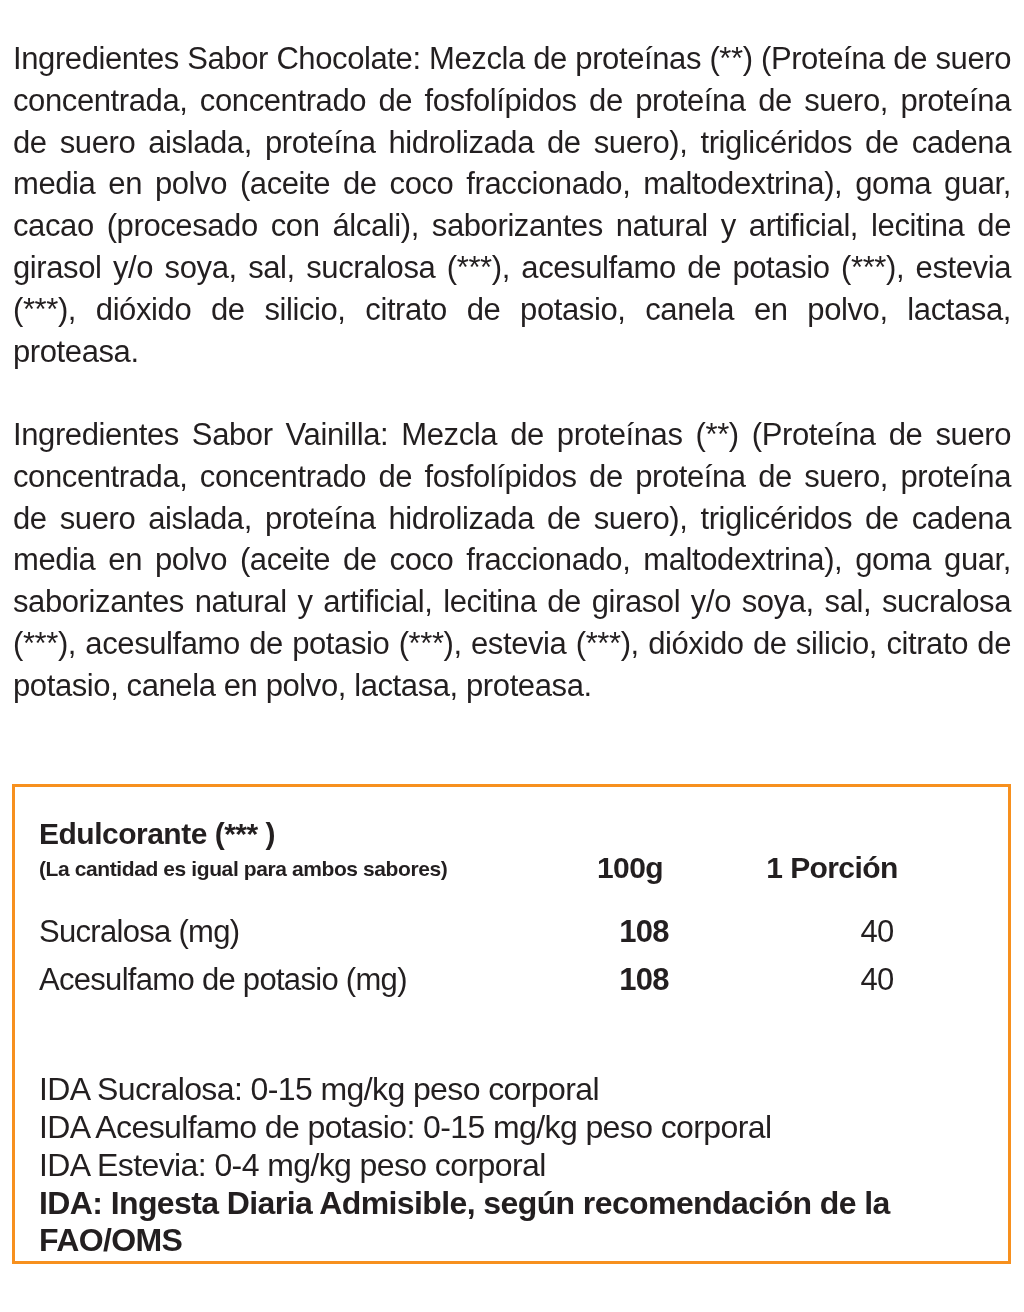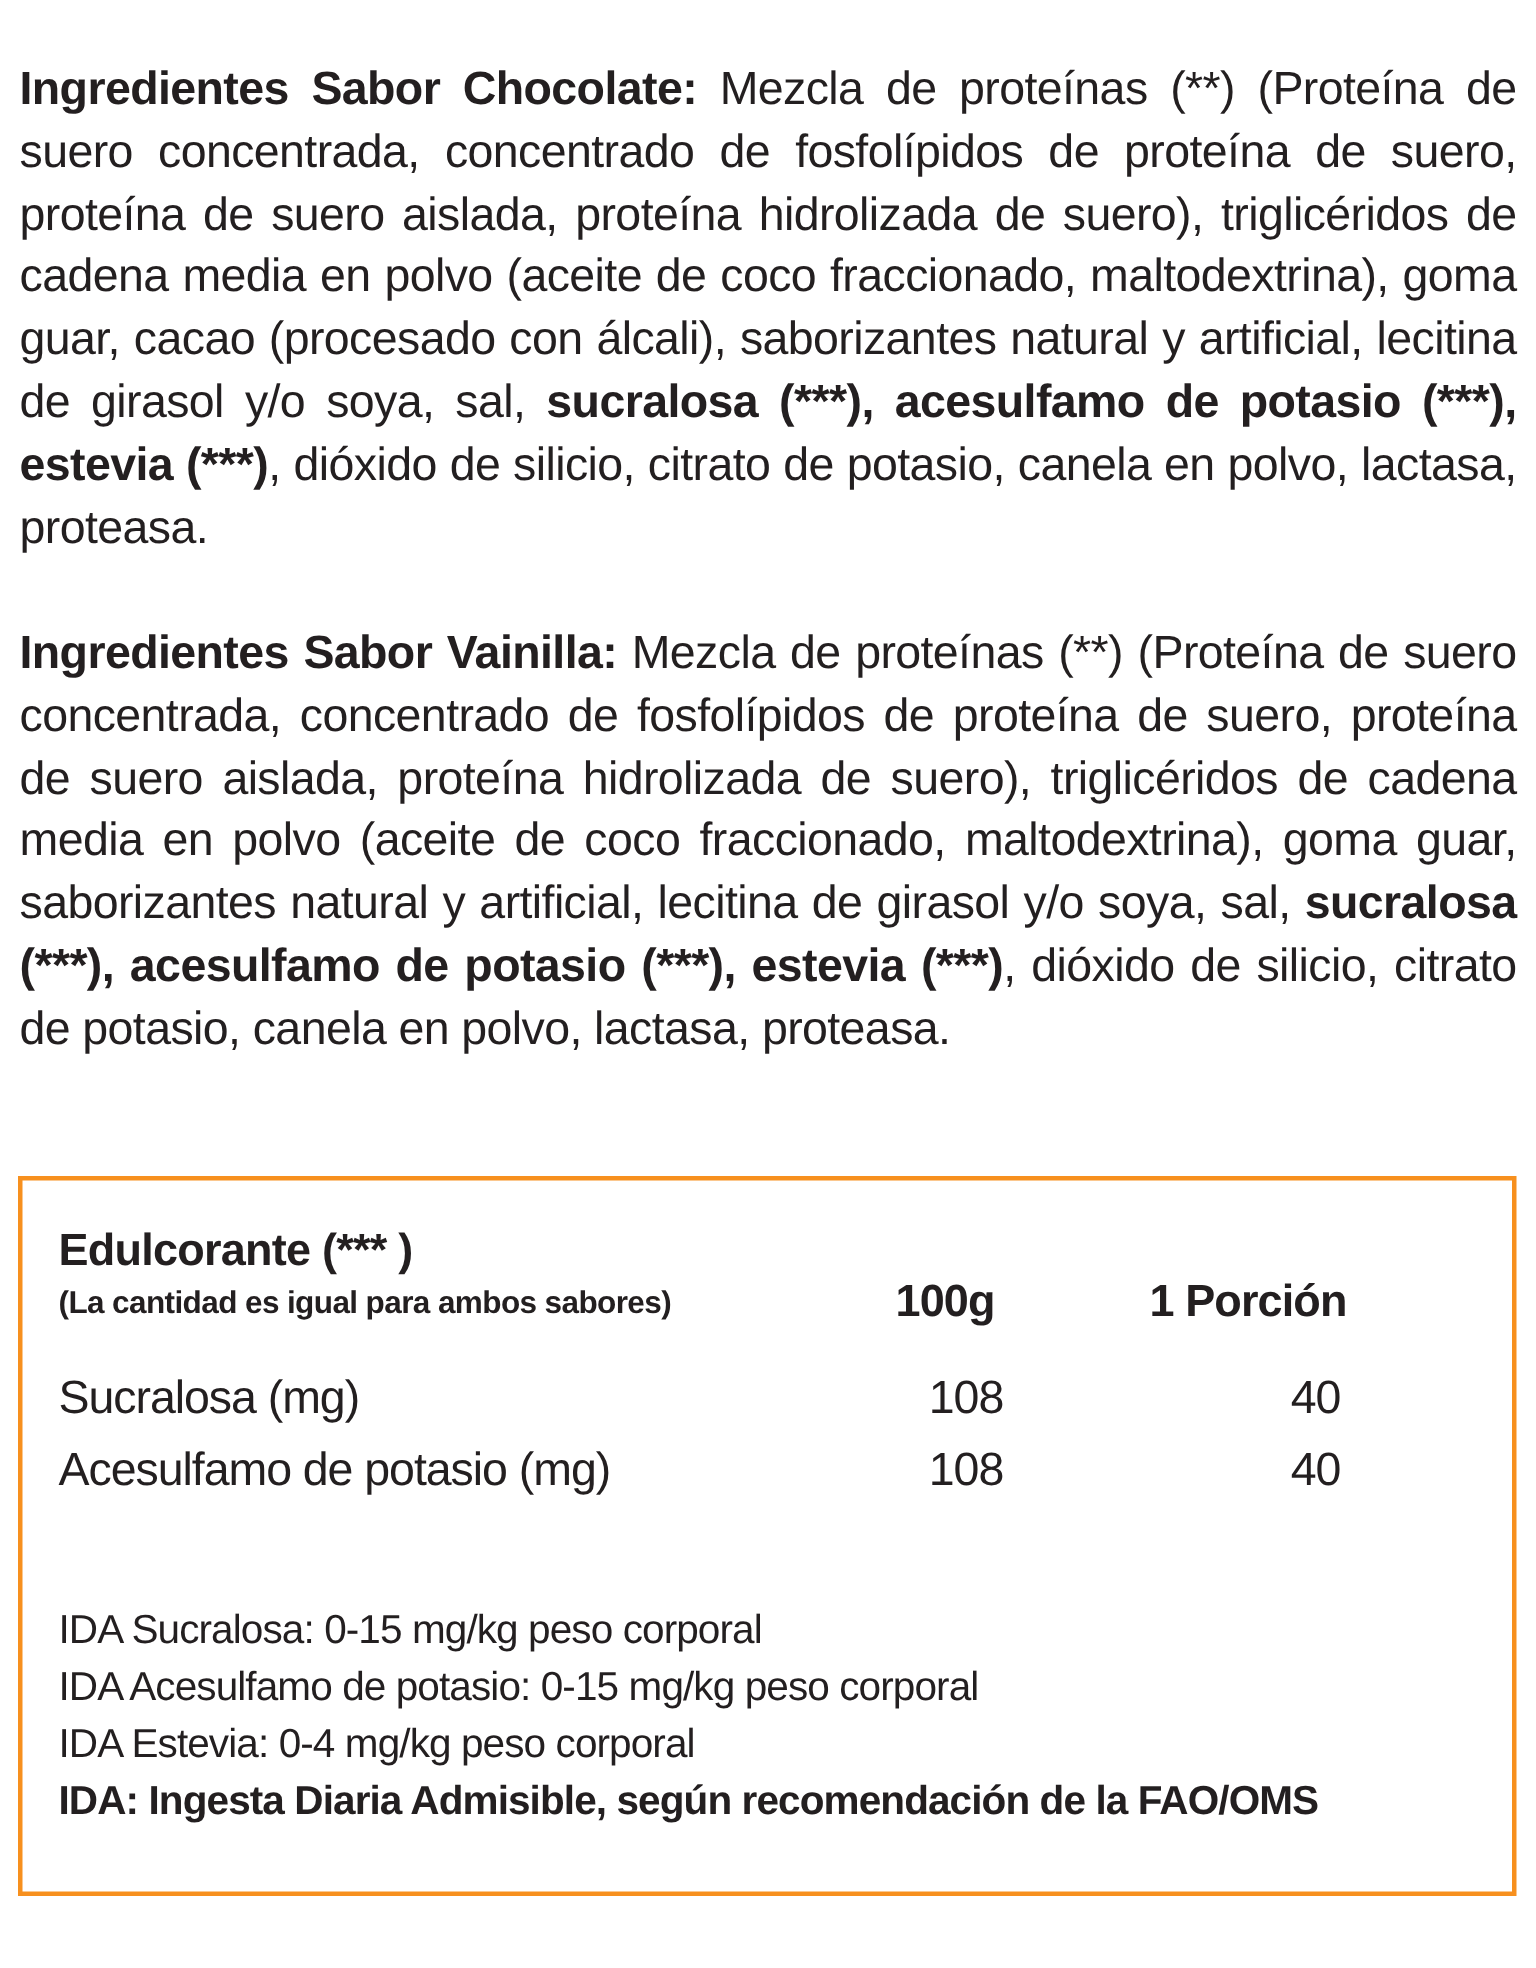--- a/index.html
+++ b/index.html
@@ -6,21 +6,21 @@
   body {
     width: 1024px; height: 1312px; position: relative; overflow: hidden;
     font-family: "Liberation Sans", sans-serif; color: #231f20;
   }
   .para {
     position: absolute; left: 13px; width: 998px;
     font-size: 31px; line-height: 41.8px;
     text-align: justify; letter-spacing: -0.4px;
     font-family: "Liberation Sans", sans-serif;
   }
-  .para b { font-weight: bold; }
+  .para b { font-weight: normal; }
   #p1 { top: 38px; }
   #p2 { top: 414px; }
 
   .box {
     position: absolute; left: 12px; top: 784px;
     width: 993px; height: 474px;
     border: 3px solid #f7901e;
   }
   .box-title {
     position: absolute; left: 24px; top: 30px;
@@ -35,25 +35,25 @@
     text-align: center; letter-spacing: -0.6px;
   }
   .col-100 { left: 560px; width: 110px; }
   .col-por { left: 732px; width: 170px; }
 
   .row {
     position: absolute; left: 24px; width: 950px; height: 48px;
     font-size: 31px; letter-spacing: -0.7px;
   }
   .row .lbl { position: absolute; left: 0; }
-  .row .v1 { position: absolute; left: 550px; width: 110px; text-align: center; }
+  .row .v1 { position: absolute; left: 550px; width: 110px; text-align: center; font-weight: bold; }
   .row .v2 { position: absolute; left: 783px; width: 110px; text-align: center; }
 
   .note {
-    position: absolute; left: 24px; font-size: 27px; letter-spacing: -0.6px;
+    position: absolute; left: 24px; font-size: 32px; letter-spacing: -0.6px;
   }
 </style>
 </head>
 <body>
 
 <div class="para" id="p1"><b>Ingredientes Sabor Chocolate:</b><span> Mezcla de proteínas (**) (Proteína de suero concentrada, concentrado de fosfolípidos de proteína de suero, proteína de suero aislada, proteína hidrolizada de suero), triglicéridos de cadena media en polvo (aceite de coco fraccionado, maltodextrina), goma guar, cacao (procesado con álcali), saborizantes natural y artificial, lecitina de girasol y/o soya, sal, </span><b>sucralosa (***), acesulfamo de potasio (***), estevia (***)</b><span>, dióxido de silicio, citrato de potasio, canela en polvo, lactasa, proteasa.</span></div>
 
 <div class="para" id="p2"><b>Ingredientes Sabor Vainilla:</b><span> Mezcla de proteínas (**) (Proteína de suero concentrada, concentrado de fosfolípidos de proteína de suero, proteína de suero aislada, proteína hidrolizada de suero), triglicéridos de cadena media en polvo (aceite de coco fraccionado, maltodextrina), goma guar, saborizantes natural y artificial, lecitina de girasol y/o soya, sal, </span><b>sucralosa (***), acesulfamo de potasio (***), estevia (***)</b><span>, dióxido de silicio, citrato de potasio, canela en polvo, lactasa, proteasa.</span></div>
 
 <div class="box">

